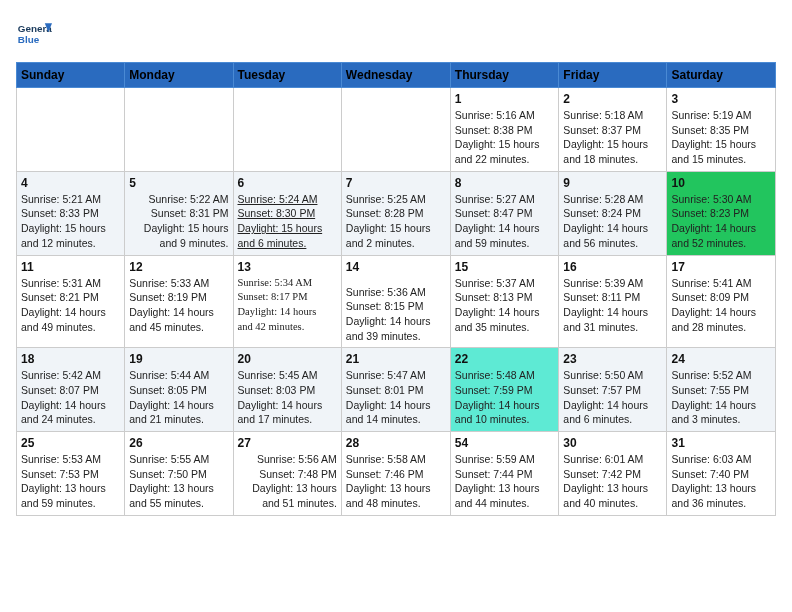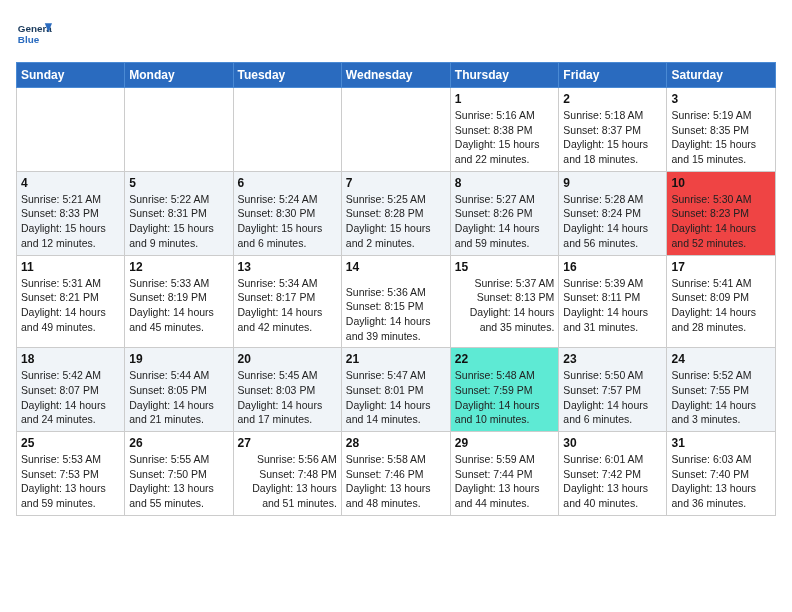--- a/index.html
+++ b/index.html
@@ -38,21 +38,21 @@
       font-size: 15px;
       color: #333;
     }
     .calendar {
       width: 100%;
       border-collapse: collapse;
       font-size: 11px;
     }
     .calendar th {
       background: #2a6bbf;
-      color: #ffffff;
+      color: #000000;
       padding: 5px 4px;
       text-align: left;
       font-size: 12px;
       border: 1px solid #4a8ad4;
     }
     .calendar td {
       border: 1px solid #ccc;
       vertical-align: top;
       padding: 4px;
       width: 110px;
@@ -138,54 +138,54 @@
       <tr>
         <td style="background: rgb(240, 244, 248);">
           <span class="day-number">4</span>
           <div class="day-info" style="white-space: pre-line;">Sunrise: 5:21 AM
 Sunset: 8:33 PM
 Daylight: 15 hours
 and 12 minutes.</div>
         </td>
         <td style="background: rgb(240, 244, 248);">
           <span class="day-number">5</span>
-          <div class="day-info" style="white-space: pre-line;">Sunrise: 5:22 AM
+          <div class="day-info" style="white-space: pre-line; text-align: right;">Sunrise: 5:22 AM
 Sunset: 8:31 PM
 Daylight: 15 hours
 and 9 minutes.</div>
         </td>
         <td style="background: rgb(240, 244, 248);">
           <span class="day-number">6</span>
-          <div class="day-info" style="white-space: pre-line;">Sunrise: 5:24 AM
+          <div class="day-info" style="white-space: pre-line; text-decoration: underline;">Sunrise: 5:24 AM
 Sunset: 8:30 PM
 Daylight: 15 hours
 and 6 minutes.</div>
         </td>
         <td style="background: rgb(240, 244, 248);">
           <span class="day-number">7</span>
           <div class="day-info" style="white-space: pre-line;">Sunrise: 5:25 AM
 Sunset: 8:28 PM
 Daylight: 15 hours
 and 2 minutes.</div>
         </td>
         <td style="background: rgb(240, 244, 248);">
           <span class="day-number">8</span>
           <div class="day-info" style="white-space: pre-line;">Sunrise: 5:27 AM
-Sunset: 8:26 PM
+Sunset: 8:47 PM
 Daylight: 14 hours
 and 59 minutes.</div>
         </td>
         <td style="background: rgb(240, 244, 248);">
           <span class="day-number">9</span>
           <div class="day-info" style="white-space: pre-line;">Sunrise: 5:28 AM
 Sunset: 8:24 PM
 Daylight: 14 hours
 and 56 minutes.</div>
         </td>
-        <td style="background: #ef4444;">
+        <td style="background: #22c55e;">
           <span class="day-number">10</span>
           <div class="day-info" style="white-space: pre-line;">Sunrise: 5:30 AM
 Sunset: 8:23 PM
 Daylight: 14 hours
 and 52 minutes.</div>
         </td>
       </tr>
       <tr>
         <td>
           <span class="day-number">11</span>
@@ -196,35 +196,35 @@
         </td>
         <td>
           <span class="day-number">12</span>
           <div class="day-info" style="white-space: pre-line;">Sunrise: 5:33 AM
 Sunset: 8:19 PM
 Daylight: 14 hours
 and 45 minutes.</div>
         </td>
         <td>
           <span class="day-number">13</span>
-          <div class="day-info" style="white-space: pre-line;">Sunrise: 5:34 AM
+          <div class="day-info" style="white-space: pre-line; font-family: Liberation Serif, serif;">Sunrise: 5:34 AM
 Sunset: 8:17 PM
 Daylight: 14 hours
 and 42 minutes.</div>
         </td>
         <td>
           <span class="day-number">14</span>
           <div class="day-info" style="white-space: pre-line; margin-top: 11px;">Sunrise: 5:36 AM
 Sunset: 8:15 PM
 Daylight: 14 hours
 and 39 minutes.</div>
         </td>
         <td>
           <span class="day-number">15</span>
-          <div class="day-info" style="white-space: pre-line; text-align: right;">Sunrise: 5:37 AM
+          <div class="day-info" style="white-space: pre-line;">Sunrise: 5:37 AM
 Sunset: 8:13 PM
 Daylight: 14 hours
 and 35 minutes.</div>
         </td>
         <td>
           <span class="day-number">16</span>
           <div class="day-info" style="white-space: pre-line;">Sunrise: 5:39 AM
 Sunset: 8:11 PM
 Daylight: 14 hours
 and 31 minutes.</div>
@@ -311,21 +311,21 @@
 and 51 minutes.</div>
         </td>
         <td>
           <span class="day-number">28</span>
           <div class="day-info" style="white-space: pre-line;">Sunrise: 5:58 AM
 Sunset: 7:46 PM
 Daylight: 13 hours
 and 48 minutes.</div>
         </td>
         <td>
-          <span class="day-number">29</span>
+          <span class="day-number">54</span>
           <div class="day-info" style="white-space: pre-line;">Sunrise: 5:59 AM
 Sunset: 7:44 PM
 Daylight: 13 hours
 and 44 minutes.</div>
         </td>
         <td>
           <span class="day-number">30</span>
           <div class="day-info" style="white-space: pre-line;">Sunrise: 6:01 AM
 Sunset: 7:42 PM
 Daylight: 13 hours

